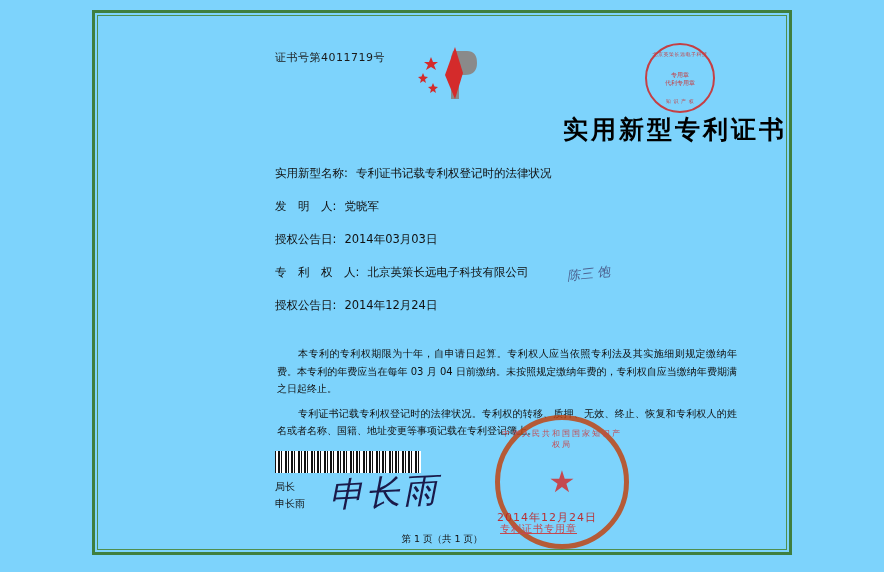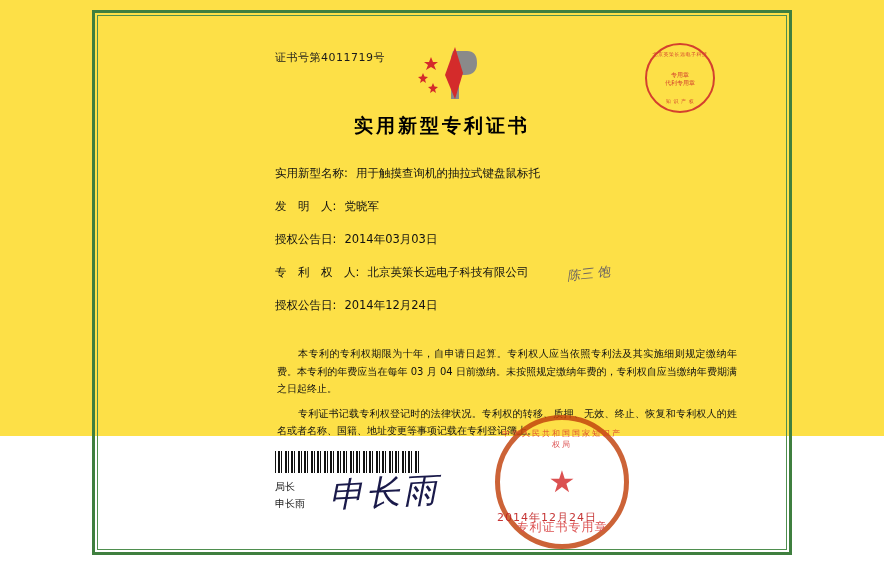--- a/index.html
+++ b/index.html
@@ -10,22 +10,22 @@
   body {
     width: 884px;
     height: 572px;
     font-family: "DejaVu Sans", "Liberation Sans", sans-serif;
     overflow: hidden;
   }
 
   #certificate {
     position: relative;
     width: 884px;
-    height: 436px;
-    background: #fde047;
+    height: 572px;
+    background: #7dd3fc;
   }
 
   
   .border-outer {
     position: absolute;
     left: 92px;
     top: 10px;
     width: 700px;
     height: 545px;
     border: 3px solid #3f7f3f;
@@ -102,22 +102,22 @@
     font-size: 6px;
     line-height: 1.25;
   }
 
   
   .main-title {
     position: absolute;
     left: 0;
     top: 98px;
     width: 690px;
-    text-align: center;
-    font-size: 19px;
+    text-align: right;
+    font-size: 25px;
     font-weight: bold;
     letter-spacing: 3px;
     color: #000;
     font-family: "DejaVu Sans", "Liberation Sans", sans-serif;
   }
 
   
   .fields {
     position: absolute;
     left: 178px;
@@ -211,23 +211,23 @@
     width: 100%;
     text-align: center;
     font-size: 8px;
     letter-spacing: 2px;
   }
   .national-seal .ring-text-bottom {
     position: absolute;
     bottom: 8px;
     left: 0;
     width: 100%;
-    text-align: center;
-    font-size: 12px;
+    font-size: 10px;
     letter-spacing: 1px;
+    text-decoration: underline;
   }
   .national-seal .star {
     position: absolute;
     top: 50%;
     left: 50%;
     transform: translate(-50%, -50%);
     font-size: 30px;
     line-height: 1;
   }
 
@@ -295,21 +295,21 @@
         <div>代利专用章</div>
       </div>
       <div class="seal-arc-bottom">知 识 产 权</div>
     </div>
 
     <div class="main-title">实用新型专利证书</div>
 
     <div class="fields">
       <div class="field-row">
         <span class="field-label">实用新型名称:</span>
-        <span class="field-value">用于触摸查询机的抽拉式键盘鼠标托</span>
+        <span class="field-value">专利证书记载专利权登记时的法律状况</span>
       </div>
       <div class="field-row">
         <span class="field-label">发　明　人:</span>
         <span class="field-value">党晓军</span>
       </div>
       <div class="field-row">
         <span class="field-label">授权公告日:</span>
         <span class="field-value">2014年03月03日</span>
       </div>
       <div class="field-row">
@@ -337,15 +337,16 @@
     </div>
     <div class="signature">申长雨</div>
 
     <div class="national-seal">
       <div class="ring-text">中华人民共和国国家知识产权局</div>
       <div class="star">★</div>
       <div class="ring-text-bottom">专利证书专用章</div>
     </div>
     <div class="seal-date">2014年12月24日</div>
 
+    <div class="page-footer">第 1 页（共 1 页）</div>
 
   </div>
 </div>
 
 </body></html>

